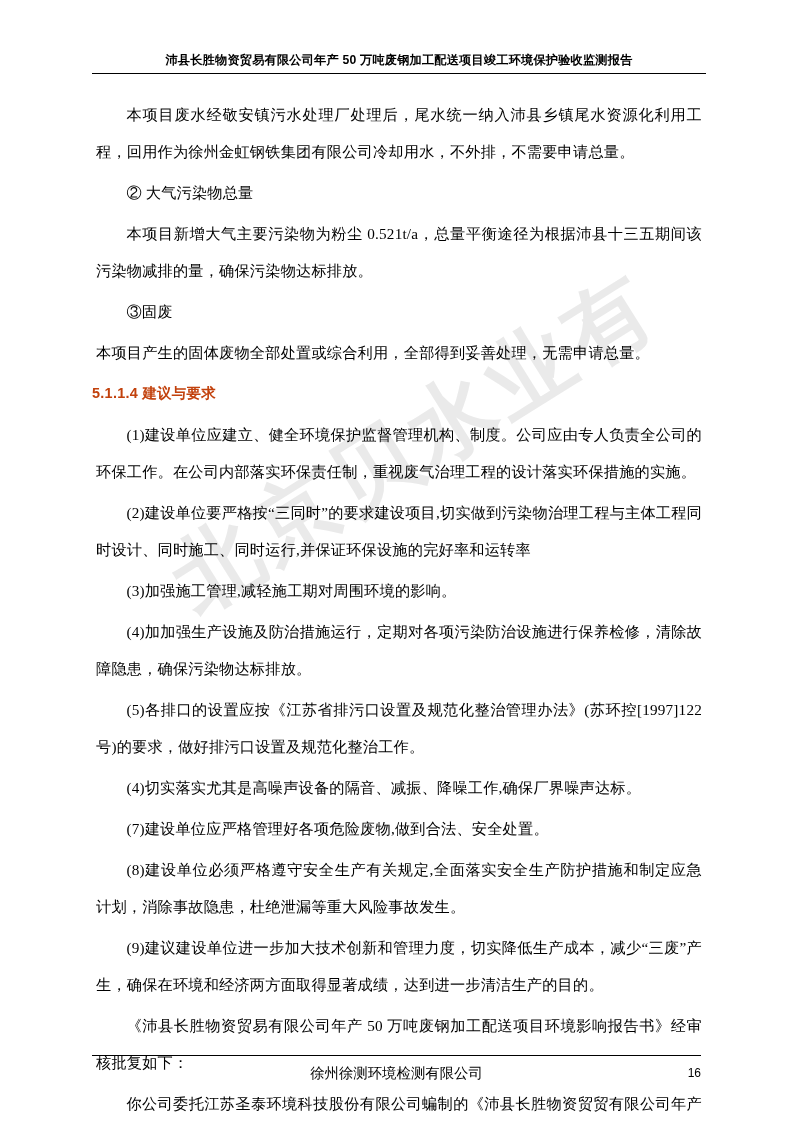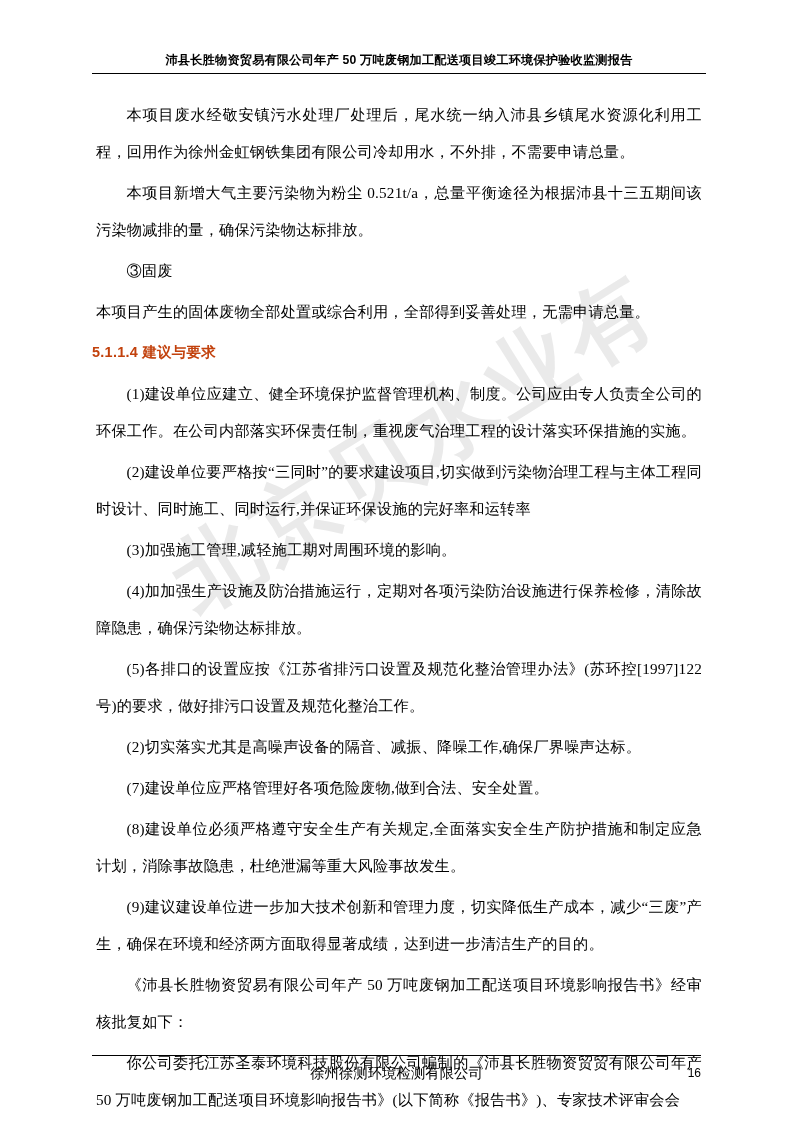--- a/index.html
+++ b/index.html
@@ -140,32 +140,33 @@
   <div class="content">
 
     <div class="header">
       <div class="header-title">沛县长胜物资贸易有限公司年产 50 万吨废钢加工配送项目竣工环境保护验收监测报告</div>
       <div class="header-rule"></div>
     </div>
 
     <div class="body">
 
       <p class="ind">本项目废水经敬安镇污水处理厂处理后，尾水统一纳入沛县乡镇尾水资源化利用工程，回用作为徐州金虹钢铁集团有限公司冷却用水，不外排，不需要申请总量。</p>
+      <p class="ind">② 大气污染物总量</p>
       <p class="ind">本项目新增大气主要污染物为粉尘 0.521t/a，总量平衡途径为根据沛县十三五期间该污染物减排的量，确保污染物达标排放。</p>
       <p class="ind">③固废</p>
       <p class="noind">本项目产生的固体废物全部处置或综合利用，全部得到妥善处理，无需申请总量。</p>
 
       <h2 class="sec">5.1.1.4 建议与要求</h2>
 
       <p class="ind">(1)建设单位应建立、健全环境保护监督管理机构、制度。公司应由专人负责全公司的环保工作。在公司内部落实环保责任制，重视废气治理工程的设计落实环保措施的实施。</p>
       <p class="ind">(2)建设单位要严格按“三同时”的要求建设项目,切实做到污染物治理工程与主体工程同时设计、同时施工、同时运行,并保证环保设施的完好率和运转率</p>
       <p class="ind">(3)加强施工管理,减轻施工期对周围环境的影响。</p>
       <p class="ind">(4)加加强生产设施及防治措施运行，定期对各项污染防治设施进行保养检修，清除故障隐患，确保污染物达标排放。</p>
       <p class="ind">(5)各排口的设置应按《江苏省排污口设置及规范化整治管理办法》(苏环控[1997]122号)的要求，做好排污口设置及规范化整治工作。</p>
-      <p class="ind">(2)切实落实尤其是高噪声设备的隔音、减振、降噪工作,确保厂界噪声达标。</p>
+      <p class="ind">(4)切实落实尤其是高噪声设备的隔音、减振、降噪工作,确保厂界噪声达标。</p>
       <p class="ind">(7)建设单位应严格管理好各项危险废物,做到合法、安全处置。</p>
       <p class="ind">(8)建设单位必须严格遵守安全生产有关规定,全面落实安全生产防护措施和制定应急计划，消除事故隐患，杜绝泄漏等重大风险事故发生。</p>
       <p class="ind">(9)建议建设单位进一步加大技术创新和管理力度，切实降低生产成本，减少“三废”产生，确保在环境和经济两方面取得显著成绩，达到进一步清洁生产的目的。</p>
 
 
       <p class="ind">《沛县长胜物资贸易有限公司年产 50 万吨废钢加工配送项目环境影响报告书》经审核批复如下：</p>
       <p class="ind">你公司委托江苏圣泰环境科技股份有限公司蝙制的《沛县长胜物资贸贸有限公司年产 50 万吨废钢加工配送项目环境影响报告书》(以下简称《报告书》)、专家技术评审会会</p>
 
     </div>
   </div>

